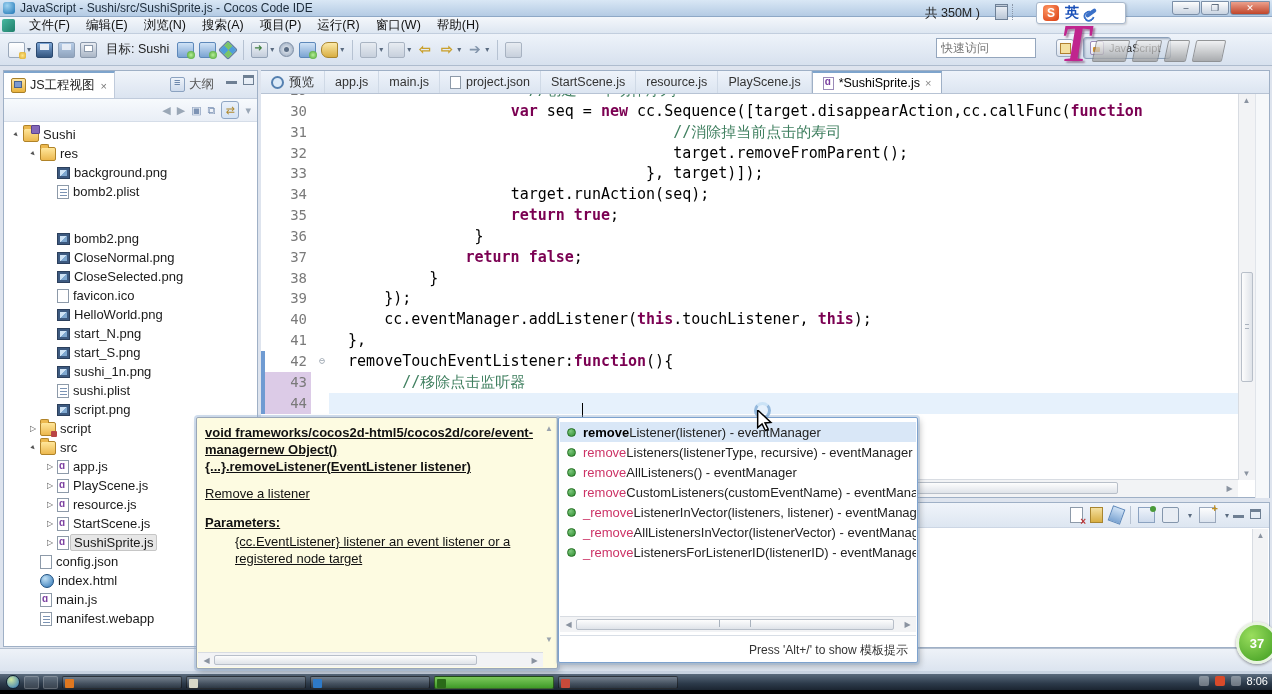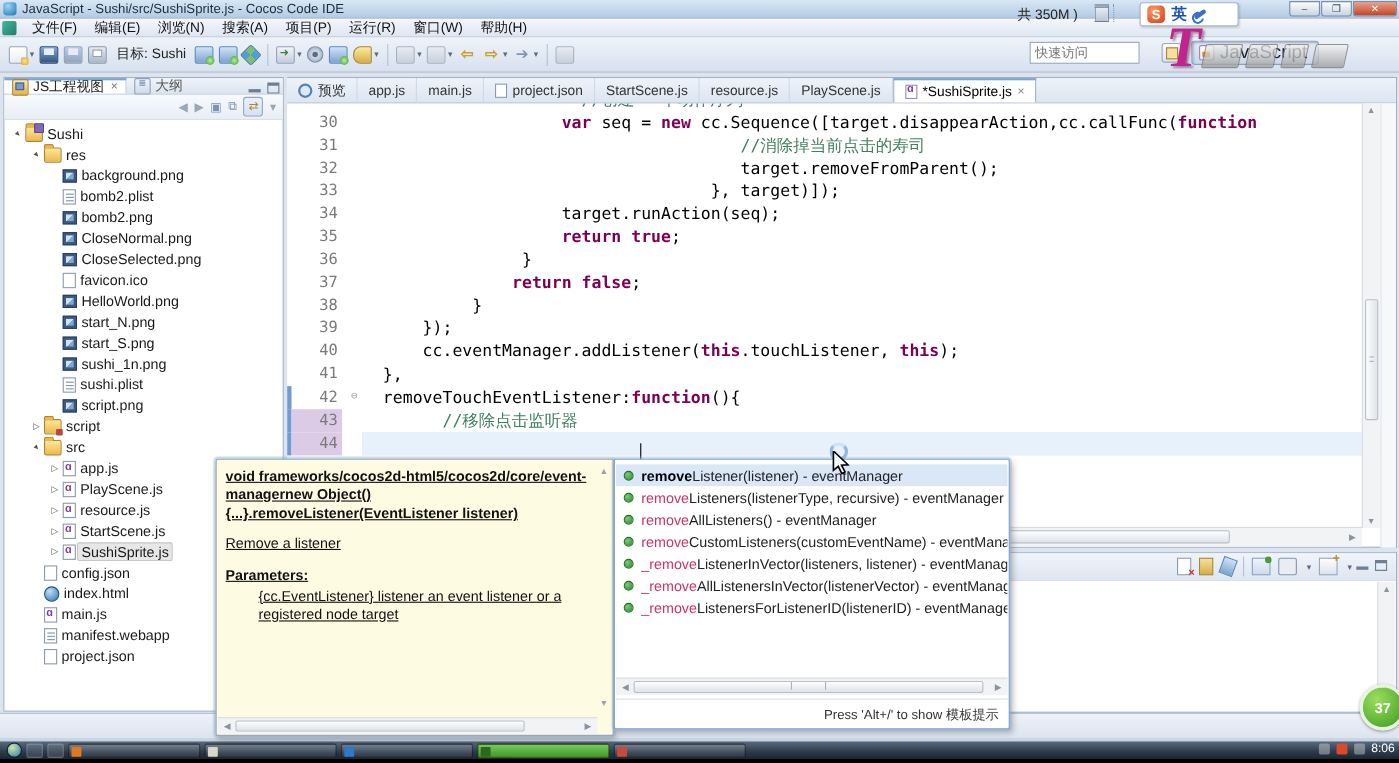--- a/index.html
+++ b/index.html
@@ -39,30 +39,30 @@
   .ti-gear::after{content:"";position:absolute;left:4px;top:4px;width:5px;height:5px;border-radius:50%;background:#5b6d85;}
   .ti-search{background:linear-gradient(#fbe9a8,#d8ae42);border:1px solid #a8852f;border-radius:7px 2px 2px 7px;}
   .ti-gray{background:linear-gradient(#e8ecf1,#c2cbd8);border:1px solid #9aa6b6;opacity:.8;}
   .ti-back,.ti-fwd{background:none;border:none;color:#caa12e;font-size:14px;line-height:15px;text-align:center;font-weight:bold;}
   .ti-nav{background:none;border:none;color:#8496ac;font-size:14px;line-height:15px;text-align:center;}
   #quick-access{position:absolute;left:936px;top:38px;width:100px;height:20px;background:#fff;border:1px solid #94a6bd;font-size:12px;color:#8b97a6;padding:2px 4px;font-family:"Liberation Sans",sans-serif;}
   #persp{position:absolute;left:1056px;top:37px;display:flex;align-items:center;gap:4px;}
   .persp-ico{width:18px;height:18px;background:linear-gradient(#fdfdfd,#dbe3ee);border:1px solid #9aa8bc;border-radius:3px;position:relative;}
   .persp-ico::after{content:"";position:absolute;left:3px;top:3px;width:9px;height:9px;border:1px solid #b08030;background:#f4e0a0;}
   .persp-sep{width:1px;height:22px;background:#aab8ca;}
-  #persp-js{display:flex;align-items:center;gap:5px;height:22px;padding:0 10px 0 6px;border:1px solid #8ba0ba;border-radius:3px;background:linear-gradient(#e4ebf4,#cdd9e8);box-shadow:inset 1px 1px 2px rgba(90,110,140,.5);font-size:17px;color:#222;}
+  #persp-js{display:flex;align-items:center;gap:5px;height:22px;padding:0 10px 0 6px;border:1px solid #8ba0ba;border-radius:3px;background:linear-gradient(#e4ebf4,#cdd9e8);box-shadow:inset 1px 1px 2px rgba(90,110,140,.5);font-size:11px;color:#222;}
   #persp-js .js-ico{width:14px;height:14px;background:linear-gradient(#fff,#e8e8f4);border:1px solid #9a8ab8;border-radius:2px;position:relative;}
   #persp-js .js-ico::after{content:"";position:absolute;left:2px;top:5px;width:7px;height:5px;background:#d89020;border-radius:1px;}
   #watermark{left:1042px;top:18px;width:220px;height:46px;pointer-events:none;z-index:5;}
   #watermark .wm-t{position:absolute;left:18px;top:-4px;font-size:52px;font-weight:bold;font-style:italic;color:#c0258e;text-shadow:2px 2px 2px rgba(80,10,60,.45);font-family:"Liberation Serif",serif;}
   .wm-block{position:absolute;top:22px;height:22px;background:linear-gradient(#f2f2f2,#9a9a9a);opacity:.75;border:1px solid #777;transform:skewX(-12deg);border-radius:2px;}
 
   
   #sidebar{left:3px;top:70px;width:255px;height:577px;background:#fff;border:1px solid #9fb0c6;}
-  #sb-tabs{height:15px;background:linear-gradient(#f0f4fa,#dbe4f0);border-bottom:1px solid #c0cbdb;display:flex;align-items:stretch;position:relative;}
+  #sb-tabs{height:28px;background:linear-gradient(#f0f4fa,#dbe4f0);border-bottom:1px solid #c0cbdb;display:flex;align-items:stretch;position:relative;gap:48px;}
   .sb-tab{display:flex;align-items:center;gap:4px;padding:0 7px;font-size:12.5px;color:#222;}
   .sb-tab.active{background:#fff;border-right:1px solid #c0cbdb;border-top:2px solid #7ea4cc;}
   .sb-tab .x{color:#777;font-size:11px;margin-left:2px;}
   .sb-tab.inactive{color:#555;}
   .vt-ico{width:15px;height:15px;border-radius:2px;position:relative;}
   .vt-pkg{background:linear-gradient(#ffe9a8,#e8b23c);border:1px solid #a87f28;}
   .vt-pkg::after{content:"";position:absolute;left:2px;top:2px;width:6px;height:5px;background:#7c9ad0;border:1px solid #47628e;}
   .vt-outline{background:linear-gradient(#eef3fa,#cddaec);border:1px solid #8ba2c0;}
   .vt-outline::after{content:"≡";position:absolute;left:3px;top:-2px;color:#4a6a96;font-size:11px;}
   .panelbtns{position:absolute;right:3px;top:4px;display:flex;gap:6px;}
@@ -342,21 +342,21 @@
       <div class="trow" style="padding-left: 40px;">
         <span class="tw"></span>
         <span class="fi fi-img"></span>
         <span class="tl">background.png</span>
       </div>
       <div class="trow" style="padding-left: 40px;">
         <span class="tw"></span>
         <span class="fi fi-plist"></span>
         <span class="tl">bomb2.plist</span>
       </div>
-      <div class="trow" style="padding-left: 40px;">
+      <div class="trow" style="padding-left: 40px; margin-top: 28px;">
         <span class="tw"></span>
         <span class="fi fi-img"></span>
         <span class="tl">bomb2.png</span>
       </div>
       <div class="trow" style="padding-left: 40px;">
         <span class="tw"></span>
         <span class="fi fi-img"></span>
         <span class="tl">CloseNormal.png</span>
       </div>
       <div class="trow" style="padding-left: 40px;">

